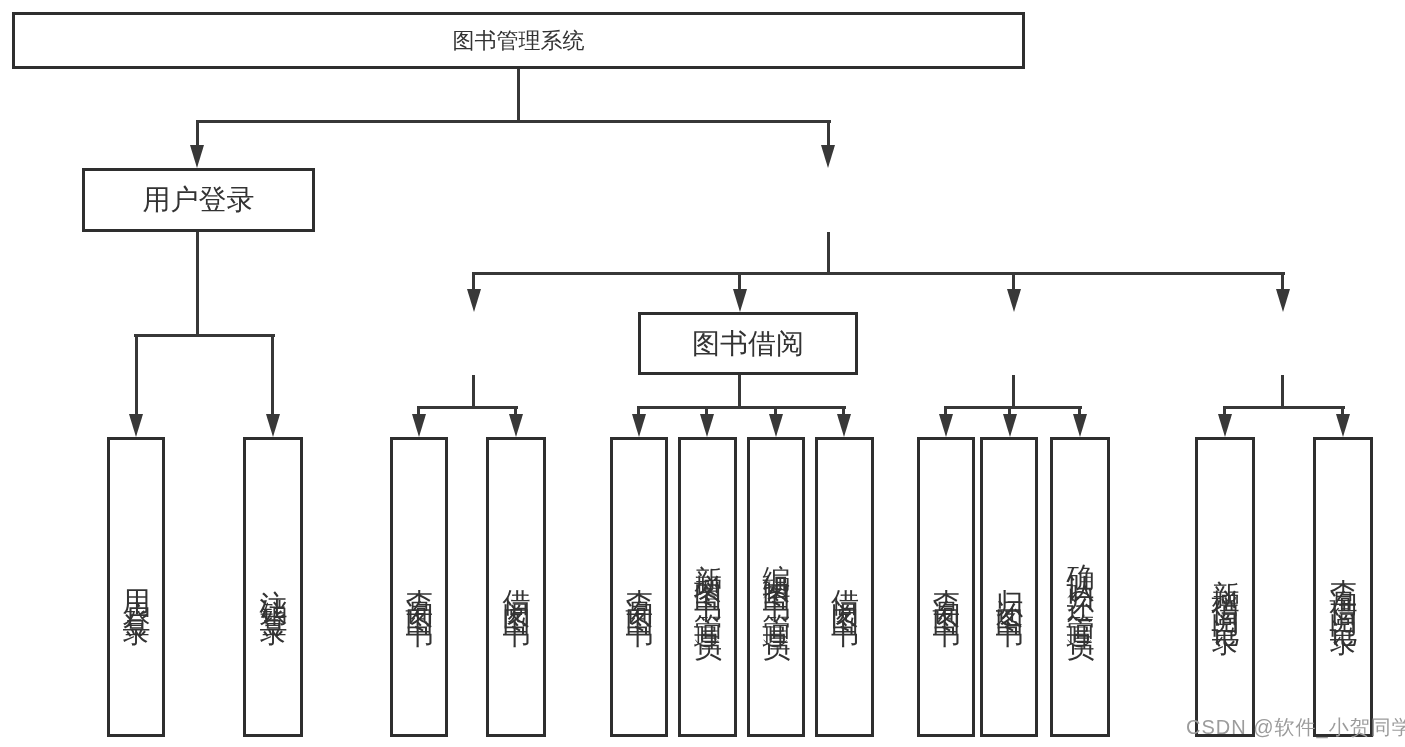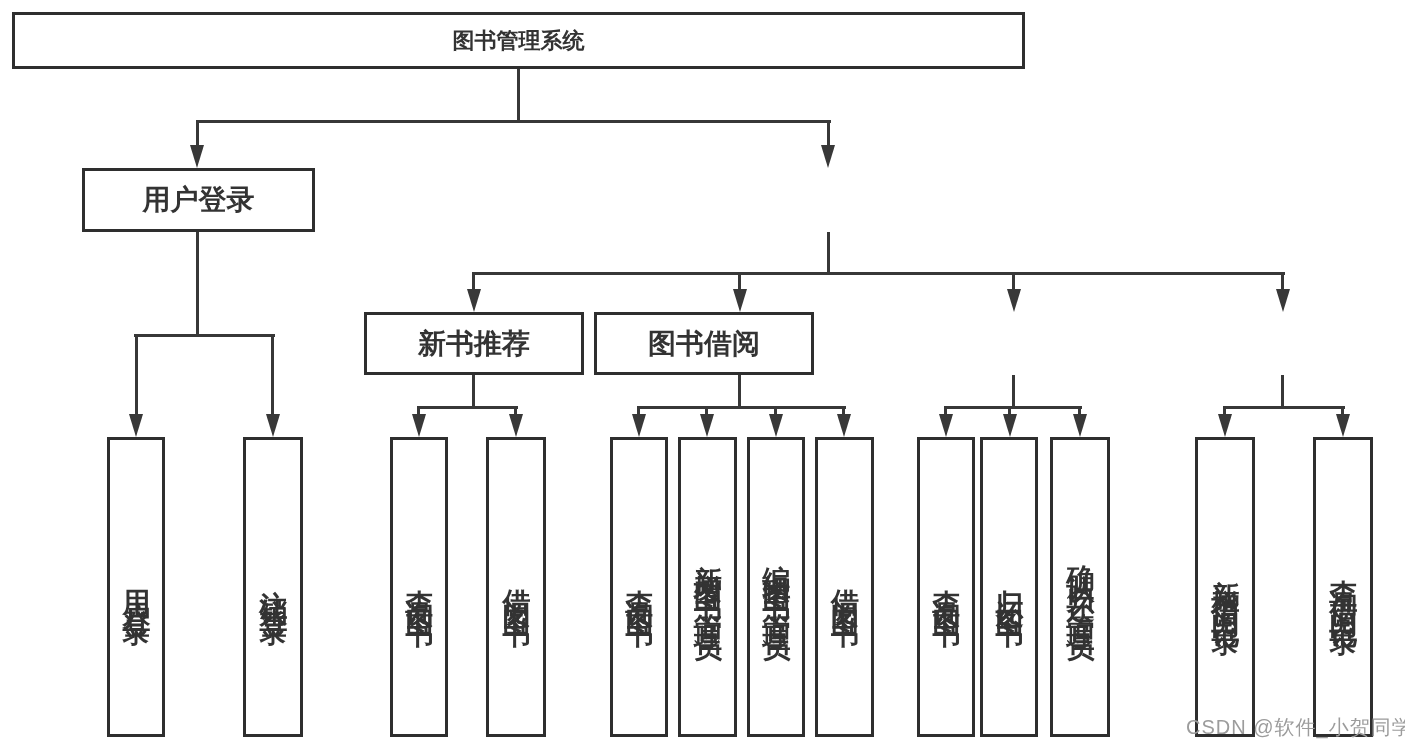--- a/index.html
+++ b/index.html
@@ -5,21 +5,21 @@
   * { margin:0; padding:0; box-sizing:border-box; }
   html,body { background:#ffffff; }
   body { font-family:"Liberation Sans","DejaVu Sans",sans-serif; }
   .canvas { position:relative; width:1405px; height:747px; background:#ffffff; overflow:hidden; }
 
   
   .box { position:absolute; background:#ffffff; border:3px solid #2e2e2e;
          display:flex; align-items:center; justify-content:center;
          color:#333333; font-size:28px; z-index:2; }
   .box.root { font-size:22px; }
-  .lbl { white-space:nowrap;font-weight:bold; }
+  .lbl { white-space:nowrap; }
   .vert .lbl { writing-mode:vertical-rl; text-orientation:mixed;
                letter-spacing:10px; line-height:1; white-space:normal; }
 
   
   .vl { position:absolute; width:3px;  background:#383838; z-index:1; }
   .hl { position:absolute; height:3px; background:#383838; z-index:1; }
   .ah { position:absolute; width:0; height:0;
         border-left:7px solid transparent; border-right:7px solid transparent;
         border-top:23px solid #383838; z-index:1; }
 
@@ -57,24 +57,21 @@
   <div class="hl" style="left:473px;top:272px;width:812px"></div>
   <div class="vl" style="left:472px;top:272px;height:19px"></div>
   <div class="ah" style="left:467px;top:289px"></div>
   <div class="vl" style="left:738px;top:272px;height:19px"></div>
   <div class="ah" style="left:733px;top:289px"></div>
   <div class="vl" style="left:1012px;top:272px;height:19px"></div>
   <div class="ah" style="left:1007px;top:289px"></div>
   <div class="vl" style="left:1281px;top:272px;height:19px"></div>
   <div class="ah" style="left:1276px;top:289px"></div>
 
-  <div class="box" style="left:364px;top:312px;width:220px;height:63px">
-    <span class="lbl">新书推荐</span>
-  </div>
-  <div class="box" style="left:594px;top:312px;width:220px;height:63px">
+  <div class="box" style="left:638px;top:312px;width:220px;height:63px">
     <span class="lbl">图书借阅</span>
   </div>
 
   <div class="vl" style="left:472px;top:375px;height:32px"></div>
   <div class="hl" style="left:417px;top:406px;width:101px"></div>
   <div class="vl" style="left:417px;top:406px;height:9px"></div>
   <div class="ah" style="left:412px;top:414px"></div>
   <div class="vl" style="left:514px;top:406px;height:9px"></div>
   <div class="ah" style="left:509px;top:414px"></div>
 

